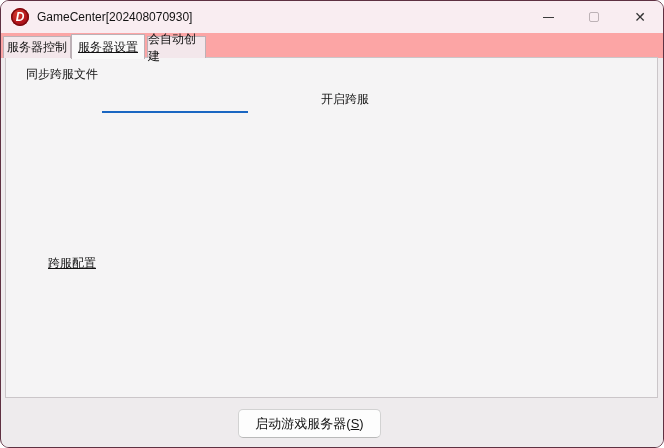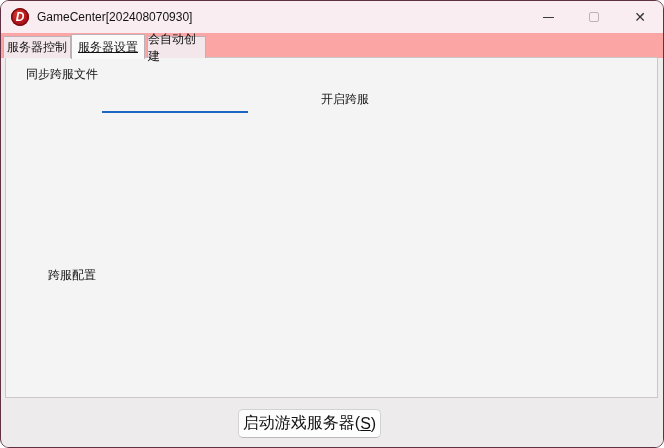--- a/index.html
+++ b/index.html
@@ -72,21 +72,21 @@
 
   
   .group{ position:absolute; border:1px solid #cfcccd; border-radius:3px; }
   .legend{
     position:absolute; font-size:12px; color:#111; background:#f5f4f5;
     padding:0 3px; line-height:14px; z-index:4;
   }
   .g-server{ left:16px; top:73px;  width:630px; height:309px; }
   .lg-server{ left:22px; top:66px; }
   .g-cross{  left:37px; top:262px; width:260px; height:110px; }
-  .lg-cross{ left:44px; top:267px; }
+  .lg-cross{ left:44px; top:255px;text-decoration:underline; }
   .g-db{     left:310px; top:98px; width:229px; height:272px; }
   .lg-db{    left:317px; top:91px; }
 
   
   .lbl{ position:absolute; font-size:12px; color:#111; white-space:nowrap; }
   .lbl.r{ text-align:right; }
   .fld{
     position:absolute; height:21px; background:#fff;
     border:1px solid #b9b9b9; border-bottom-color:#8f8f8f; border-radius:3px;
     font-family:"DejaVu Serif", serif; font-size:13px; color:#000;
@@ -110,21 +110,21 @@
       repeating-linear-gradient(0deg, rgba(255,255,255,.35) 0 7px, rgba(0,0,0,.10) 7px 14px);
     border-radius:4px;
   }
   .mosaic-blue{ background-color:#cfe2f4; }
   .v-underline{ position:absolute; left:101px; top:110px; width:146px; height:2px; background:#1a66c2; z-index:5; }
 
   
   .btn{
     position:absolute; background:#fdfdfd;
     border:1px solid #d2d2d2; border-bottom-color:#b9b9b9; border-radius:5px;
-    font-size:16px; color:#111;
+    font-size:13px; color:#111;
     display:flex; align-items:center; justify-content:center;
     white-space:nowrap;
   }
   .btn-browse{ left:252px; top:92px; width:26px; height:21px; border-radius:6px; font-size:11px; letter-spacing:1px; }
   .btn-sync{ left:155px; top:340px; width:90px; height:22px; }
   .btn-update{ left:352px; top:317px; width:130px; height:26px; font-size:13px; border-radius:4px; }
   .btn-save{ left:563px; top:325px; width:70px; height:47px; border-radius:6px; }
   .btn-start{ left:237px; top:408px; width:143px; height:29px; border-radius:5px; }
   .accel{ text-decoration:underline; }
 

